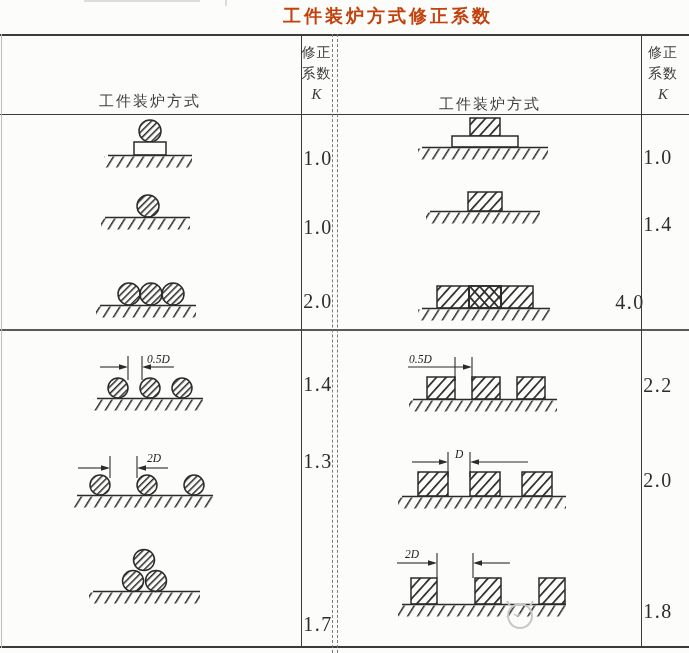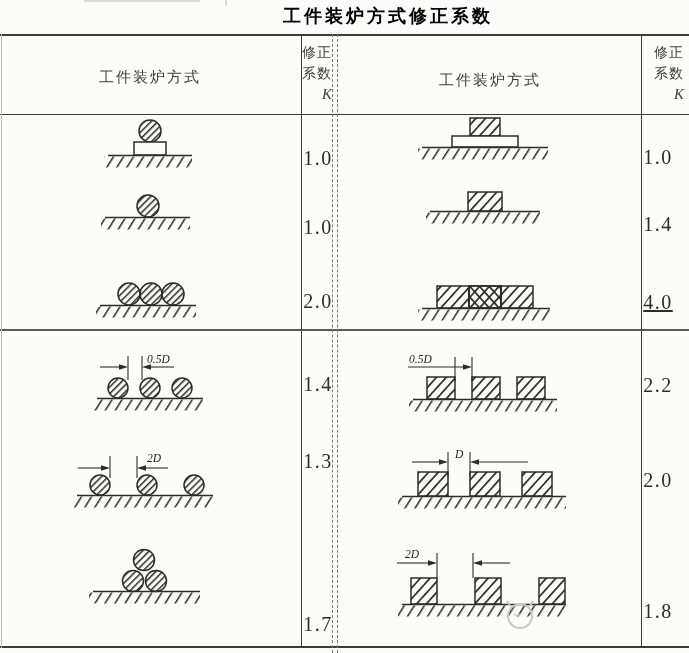--- a/index.html
+++ b/index.html
@@ -3,31 +3,31 @@
 <meta charset="utf-8">
 <style>
   html,body{margin:0;padding:0;background:#ffffff;}
   .page{
     position:relative;width:689px;height:653px;overflow:hidden;
     background:#fcfcfa;font-family:"Liberation Serif","DejaVu Serif",serif;
     color:#2e2e2e;
   }
   .abs{position:absolute;}
   .title{
-    font-size:18px;font-weight:bold;letter-spacing:3px;color:#000000;white-space:nowrap;
+    font-size:18px;font-weight:bold;letter-spacing:3px;color:#c2410c;white-space:nowrap;
   }
   .hline{position:absolute;background:#3b3b3b;}
   .vline{position:absolute;background:#3b3b3b;}
   .vdash{position:absolute;width:0;border-left:1px dashed #7a7a7a;}
   .hdr{
     position:absolute;text-align:center;font-size:15px;color:#3c3c3c;
-    letter-spacing:2px;white-space:nowrap;
+    letter-spacing:2px;white-space:nowrap;margin-top:24px;
   }
   .coefhdr{
-    position:absolute;text-align:right;font-size:14px;color:#3c3c3c;
+    position:absolute;text-align:center;font-size:14px;color:#3c3c3c;
     line-height:21px;letter-spacing:1px;
   }
   .coefhdr .ksym{font-style:italic;font-size:15px;letter-spacing:0;}
   .kval{
     position:absolute;text-align:center;font-size:20px;color:#2c2c2c;
     letter-spacing:1.5px;white-space:nowrap;
   }
   .watermark-text{
     position:absolute;font-size:21px;color:#c0c0c0;letter-spacing:1px;white-space:nowrap;
   }
@@ -70,21 +70,21 @@
 
   <div class="kval" style="left:301px;top:147px;width:34px;">1.0</div>
   <div class="kval" style="left:301px;top:216px;width:34px;">1.0</div>
   <div class="kval" style="left:301px;top:290px;width:34px;">2.0</div>
   <div class="kval" style="left:301px;top:373px;width:34px;">1.4</div>
   <div class="kval" style="left:301px;top:450px;width:34px;">1.3</div>
   <div class="kval" style="left:301px;top:581px;width:34px;margin-top:32px;">1.7</div>
 
   <div class="kval" style="left:638px;top:146px;width:40px;">1.0</div>
   <div class="kval" style="left:638px;top:213px;width:40px;">1.4</div>
-  <div class="kval" style="left:638px;top:291px;width:40px;text-decoration:underline;">4.0</div>
+  <div class="kval" style="left:610px;top:291px;width:40px;">4.0</div>
   <div class="kval" style="left:638px;top:374px;width:40px;">2.2</div>
   <div class="kval" style="left:638px;top:469px;width:40px;">2.0</div>
   <div class="kval" style="left:638px;top:580px;width:40px;margin-top:20px;">1.8</div>
 
   <svg class="canvas" width="689" height="653" viewBox="0 0 689 653">
     <defs>
       <pattern id="pa" width="4.8" height="4.8" patternUnits="userSpaceOnUse" patternTransform="rotate(-45)">
         <rect width="4.8" height="1.5" fill="#2b2b2b"></rect>
       </pattern>
       <pattern id="pr" width="7.2" height="7.2" patternUnits="userSpaceOnUse" patternTransform="rotate(-48)">

